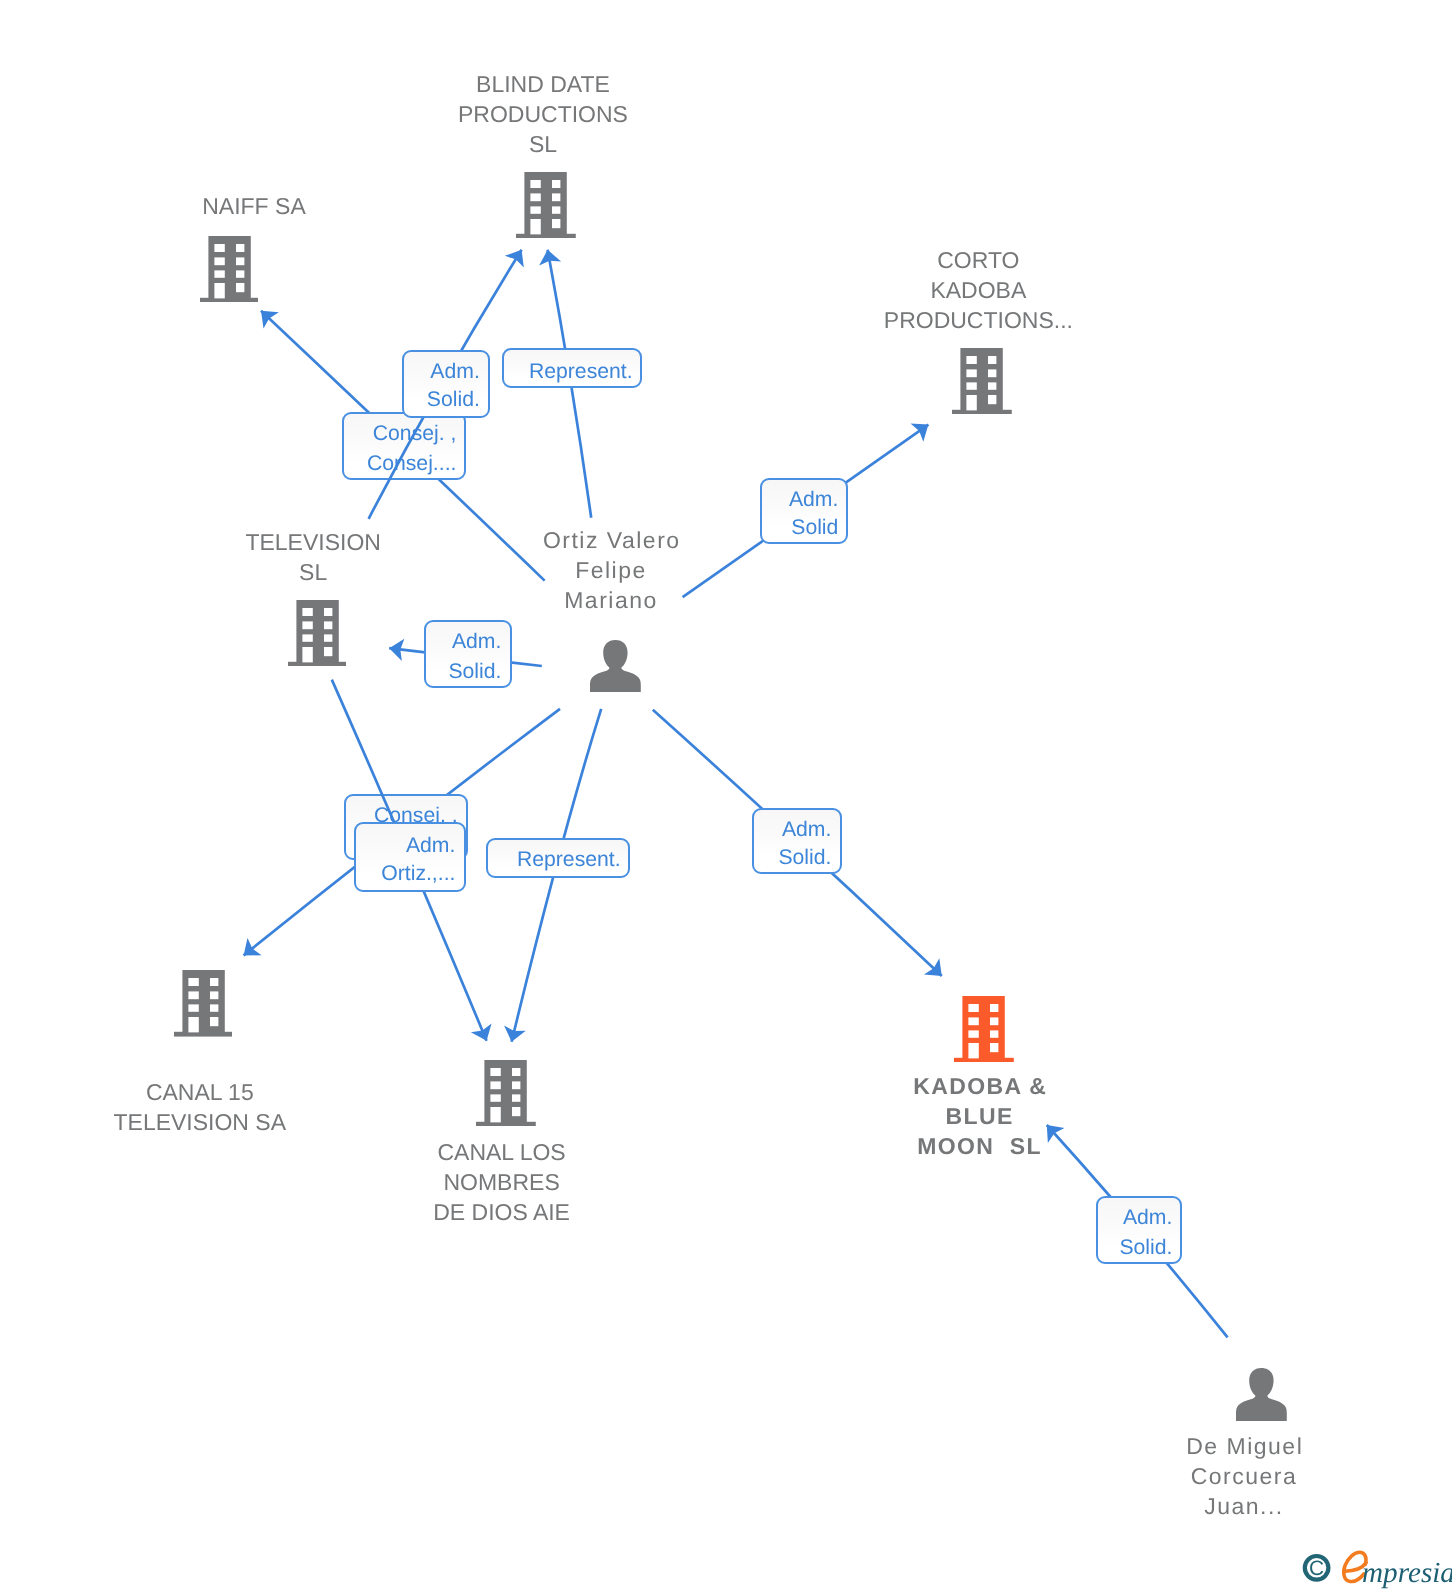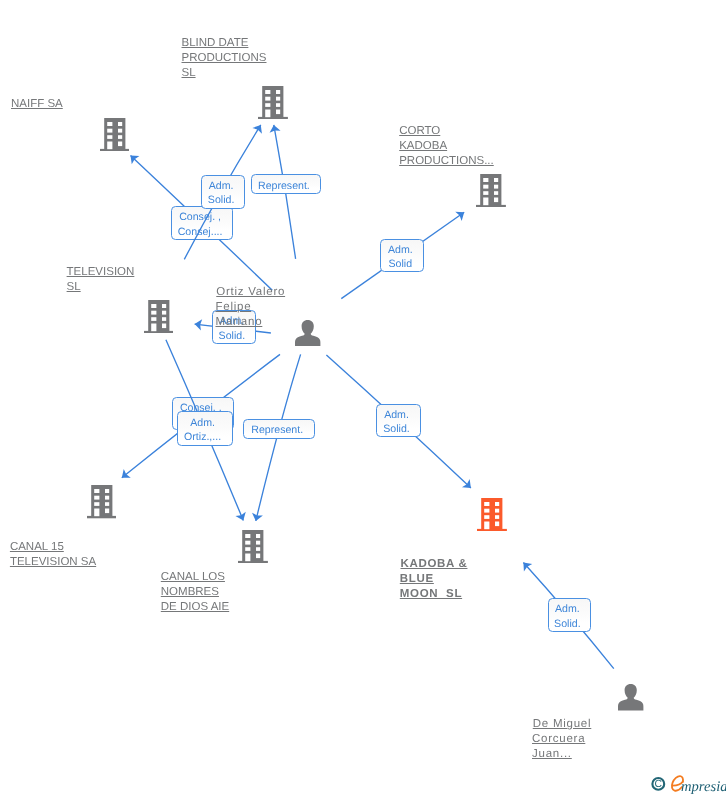--- a/index.html
+++ b/index.html
@@ -2,29 +2,29 @@
 <html><head>
 <meta charset="utf-8">
 <title>Empresia relationship graph</title>
 <style>
   html,body{margin:0;padding:0;background:#ffffff;}
   body{width:728px;height:795px;font-family:"Liberation Sans",sans-serif;
        -webkit-font-smoothing:antialiased;text-rendering:geometricPrecision;}
   #graph{position:relative;width:728px;height:795px;overflow:hidden;background:#fff;}
   #wires{position:absolute;left:0;top:0;width:728px;height:795px;}
   .wire{position:absolute;left:0;top:0;width:728px;height:795px;}
-  .ntext{position:absolute;width:180px;text-align:left;color:#757779;font-size:11.5px;
-         line-height:15.1px;white-space:pre;text-decoration:underline;}
-  .ntext.bold{font-weight:bold;letter-spacing:.68px;text-indent:.68px;margin-top:20px;}
+  .ntext{position:absolute;width:180px;text-align:center;color:#757779;font-size:11.5px;
+         line-height:15.1px;white-space:pre;}
+  .ntext.bold{font-weight:bold;letter-spacing:.68px;text-indent:.68px;}
   .ntext.pers{letter-spacing:.75px;text-indent:.75px;}
   .nicon{position:absolute;}
   .elabel{position:absolute;box-sizing:border-box;border:1.55px solid #4a90e2;border-radius:4.5px;
     background:linear-gradient(180deg,#f7f7f7 0%,#fbfbfb 45%,#ffffff 75%,#ffffff 100%);
     color:#3d85d8;font-size:10.6px;line-height:14.6px;text-align:center;
-    display:flex;flex-direction:column;align-items:center;justify-content:center;
+    display:flex;flex-direction:column;align-items:flex-end;justify-content:center;
     padding-right:3.9px;}
   .elabel span{display:block;white-space:nowrap;position:relative;top:1.8px;}
   #logo{position:absolute;left:650px;top:772px;}
 </style>
 </head>
 <body>
 
 <div id="graph">
   <div id="wires">
       <svg class="wire" viewBox="0 0 728 795" width="728" height="795">
@@ -116,21 +116,21 @@
             <rect x="7.2" y="4.0" width="5.2" height="4.0"></rect>
             <rect x="18.0" y="4.0" width="4.2" height="4.0"></rect>
             <rect x="7.2" y="10.7" width="5.2" height="3.9"></rect>
             <rect x="18.0" y="10.7" width="4.2" height="3.9"></rect>
             <rect x="7.2" y="17.2" width="5.2" height="3.7"></rect>
             <rect x="18.0" y="17.2" width="4.2" height="3.7"></rect>
             <rect x="7.2" y="23.5" width="5.2" height="7.7"></rect>
             <rect x="18.0" y="23.5" width="4.2" height="4.6"></rect>
           </g>
         </svg></div>
-      <div class="ntext" style="left: 11px; top: 97.2px;">NAIFF SA</div>
+      <div class="ntext" style="left: 37px; top: 97.2px;">NAIFF SA</div>
       <div class="nicon" style="left: 257.8px; top: 85.6px;"><svg width="29.9" height="33.3" viewBox="0 0 29.9 33.3" xmlns="http://www.w3.org/2000/svg">
           <g fill="#767779">
             <rect x="4.2" y="0" width="21.2" height="31.2"></rect>
             <rect x="0" y="30.9" width="29.9" height="2.4"></rect>
           </g>
           <g fill="#ffffff">
             <rect x="7.2" y="4.0" width="5.2" height="4.0"></rect>
             <rect x="18.0" y="4.0" width="4.2" height="4.0"></rect>
             <rect x="7.2" y="10.7" width="5.2" height="3.9"></rect>
             <rect x="18.0" y="10.7" width="4.2" height="3.9"></rect>
@@ -176,21 +176,21 @@
             <rect x="18.0" y="17.2" width="4.2" height="3.7"></rect>
             <rect x="7.2" y="23.5" width="5.2" height="7.7"></rect>
             <rect x="18.0" y="23.5" width="4.2" height="4.6"></rect>
           </g>
         </svg></div>
       <div class="ntext" style="left: 66.6px; top: 264.6px;">TELEVISION
 SL</div>
       <div class="nicon" style="left: 295.3px; top: 319.9px;"><svg width="25.4" height="26.5" viewBox="0 0 25.4 26.5" xmlns="http://www.w3.org/2000/svg">
           <path fill="#767779" d="M12.7 0 C9.0 0 6.6 2.4 6.6 6.2 C6.6 9.6 8.1 12.6 9.7 13.7 C9.7 14.6 9.0 15.2 7.0 15.8 C3.6 16.8 1.5 17.9 0.6 19.5 C0.15 20.3 0 21.3 0 22.6 L0 26.5 L25.4 26.5 L25.4 22.6 C25.4 21.3 25.25 20.3 24.8 19.5 C23.9 17.9 21.8 16.8 18.4 15.8 C16.4 15.2 15.7 14.6 15.7 13.7 C17.3 12.6 18.8 9.6 18.8 6.2 C18.8 2.4 16.4 0 12.7 0 Z"></path>
         </svg></div>
-      <div class="ntext pers" style="left: 215.5px; top: 264px; margin-top: 21px;">Ortiz Valero
+      <div class="ntext pers" style="left: 215.5px; top: 264px;">Ortiz Valero
 Felipe
 Mariano</div>
       <div class="nicon" style="left: 86.6px; top: 485.4px;"><svg width="29.9" height="33.3" viewBox="0 0 29.9 33.3" xmlns="http://www.w3.org/2000/svg">
           <g fill="#767779">
             <rect x="4.2" y="0" width="21.2" height="31.2"></rect>
             <rect x="0" y="30.9" width="29.9" height="2.4"></rect>
           </g>
           <g fill="#ffffff">
             <rect x="7.2" y="4.0" width="5.2" height="4.0"></rect>
             <rect x="18.0" y="4.0" width="4.2" height="4.0"></rect>

